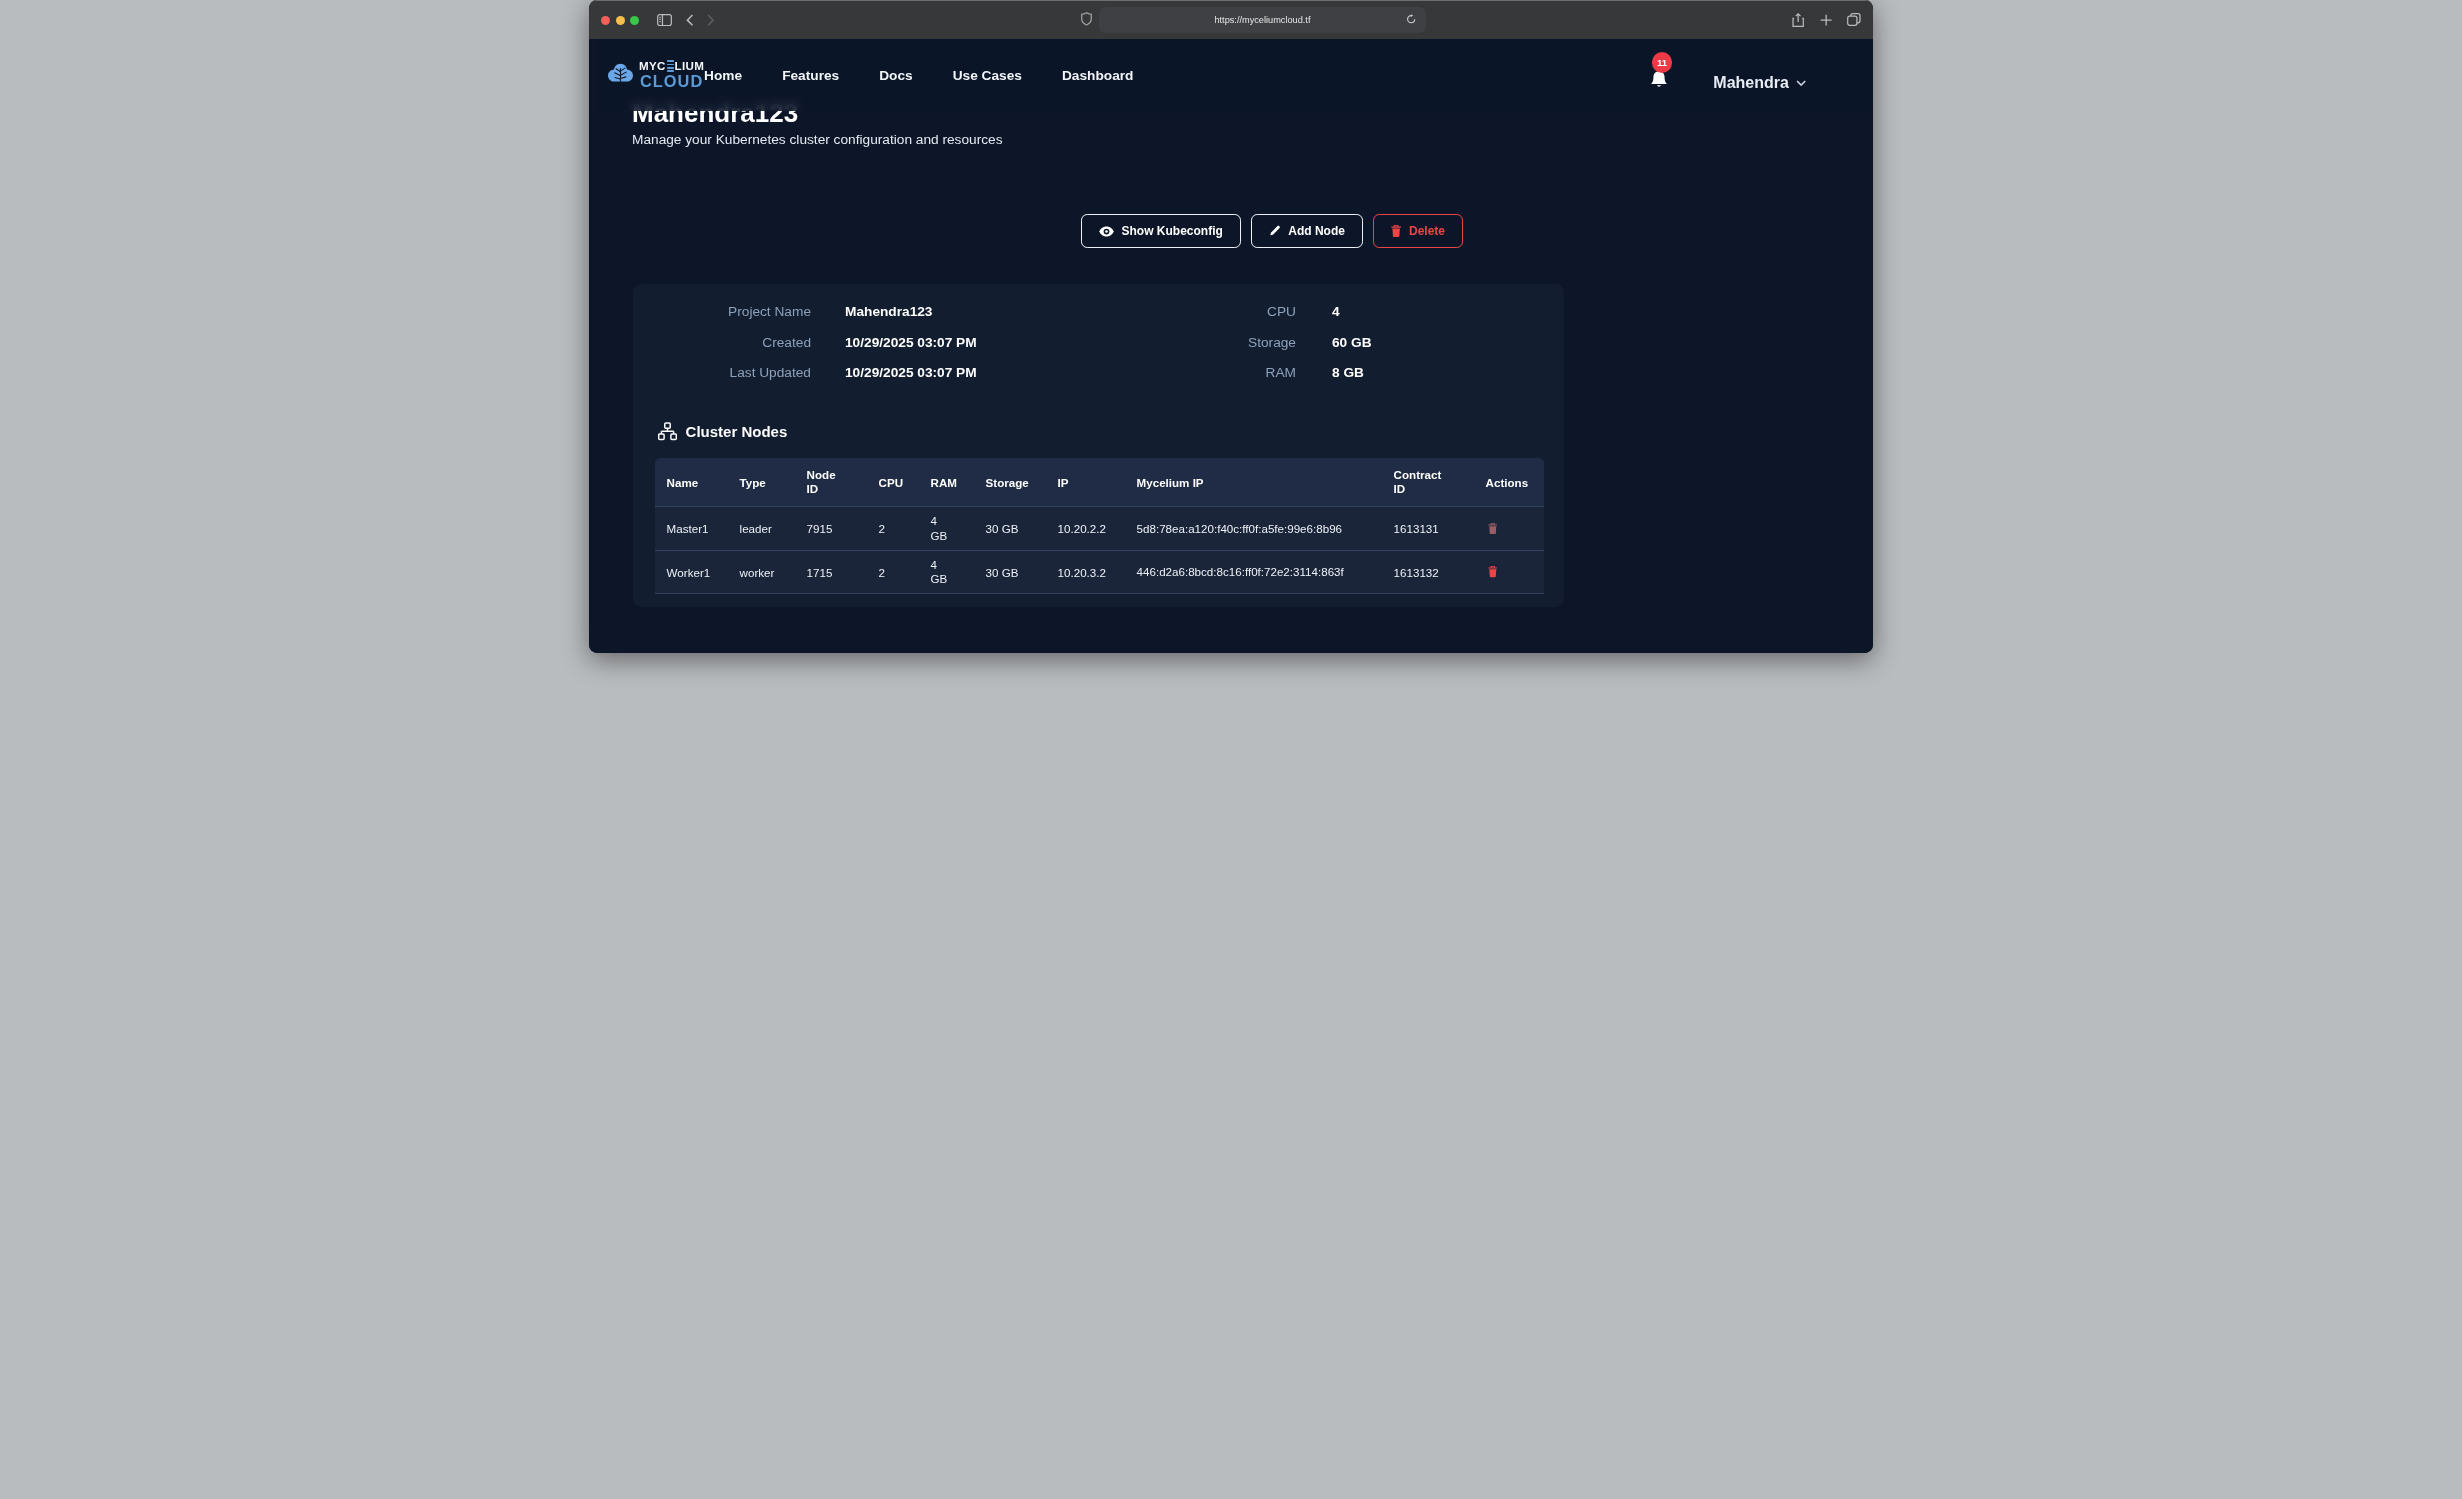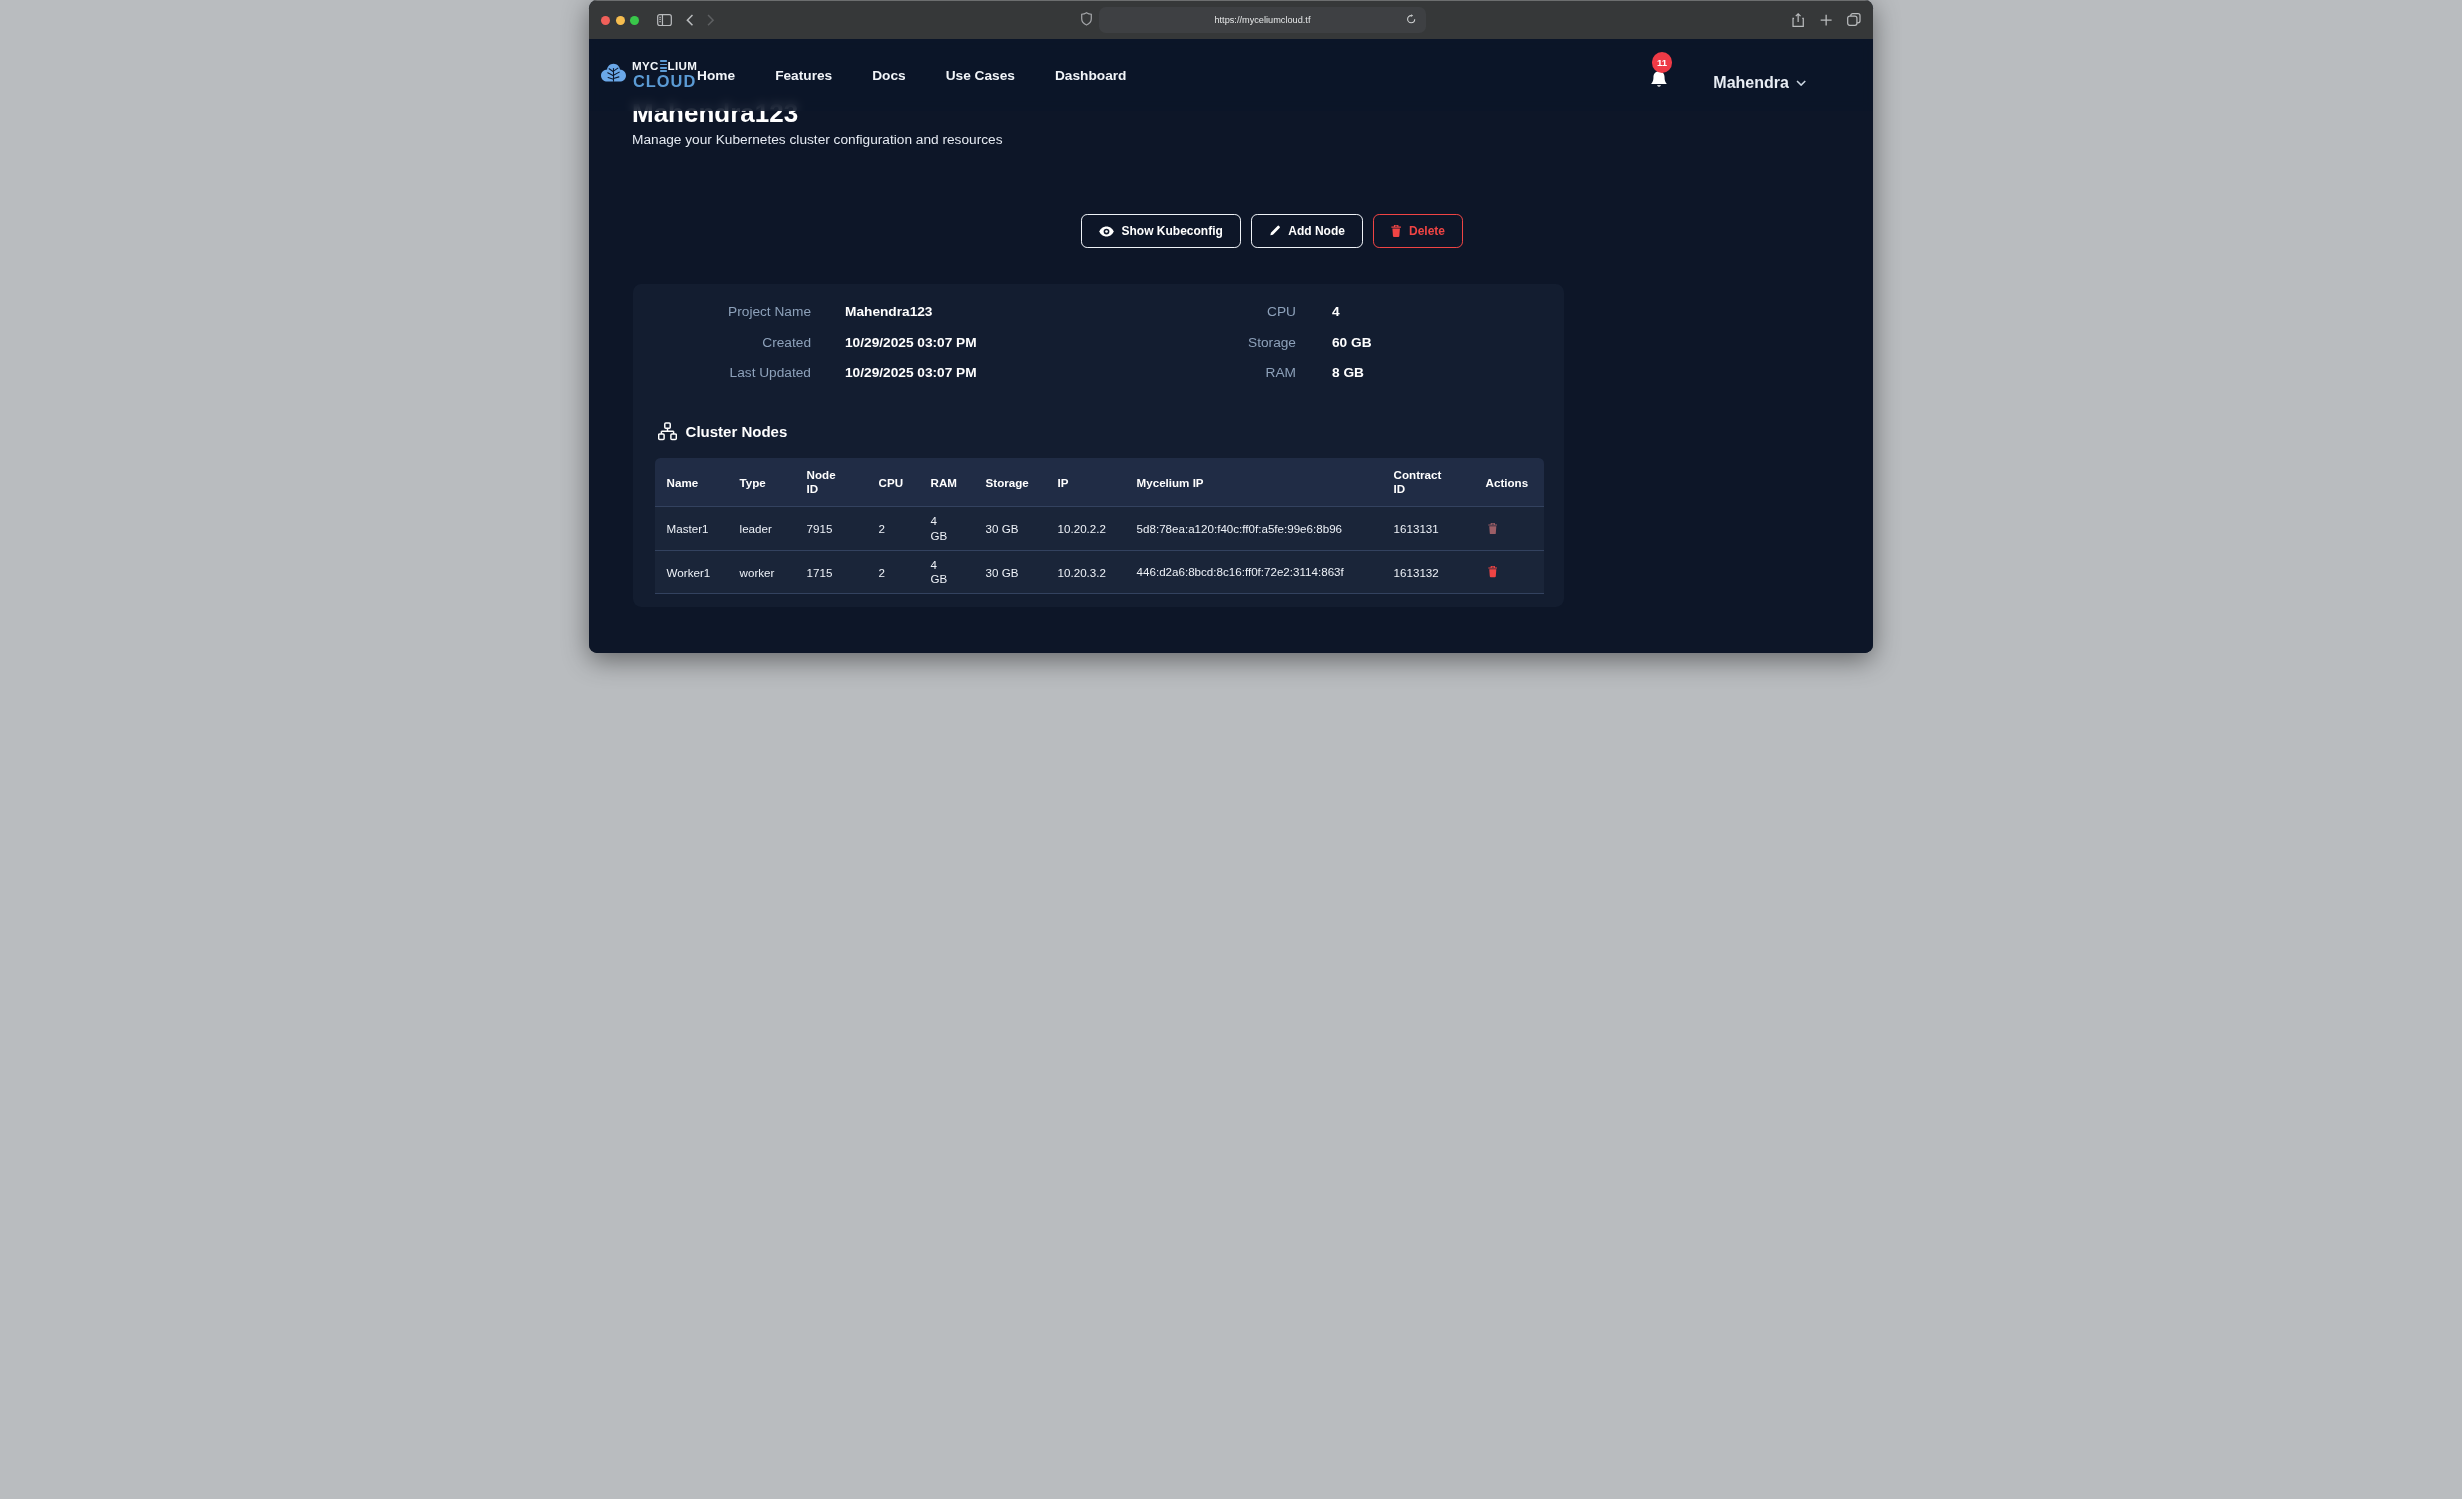--- a/index.html
+++ b/index.html
@@ -39,21 +39,21 @@
   .urlbar .refresh{
     position:absolute; right:6.2px; top:4.8px; width:16.4px; height:16.4px;
     background:none; border:none; color:#cfd1d2; font-size:11px;
   }
   .right-icons{ display:flex; gap:15px; color:#bcbec0; }
   
   .site{ position:relative; height:614px; background:#0d1628; overflow:hidden; }
   .page{ position:absolute; inset:0; }
   
   .navbar{
-    position:absolute; top:0; left:1px; right:0; height:72px; z-index:10;
+    position:absolute; top:0; left:8px; right:0; height:72px; z-index:10;
     background:rgba(11,21,40,0.80);
     -webkit-backdrop-filter:blur(4.8px); backdrop-filter:blur(4.8px);
     display:flex; align-items:center; padding:0 67px 0 9.6px;
   }
   .logo{ display:flex; align-items:center; gap:5.5px; background:none; border:none; }
   .logo-text{ display:flex; flex-direction:column; line-height:1; }
   .logo-line1{ display:flex; align-items:center; color:#f5f8fc; font-weight:700; font-size:11.6px; letter-spacing:0.3px; }
   .logo-bars{ display:inline-flex; flex-direction:column; gap:1.4px; margin:0 1px; }
   .logo-bars i{ display:block; width:6.8px; height:1.8px; background:#5b9bd5; border-radius:0.7px; }
   .logo-line2{ color:#5b9bd5; font-weight:700; font-size:16.4px; letter-spacing:1px; margin-top:1.4px; }

